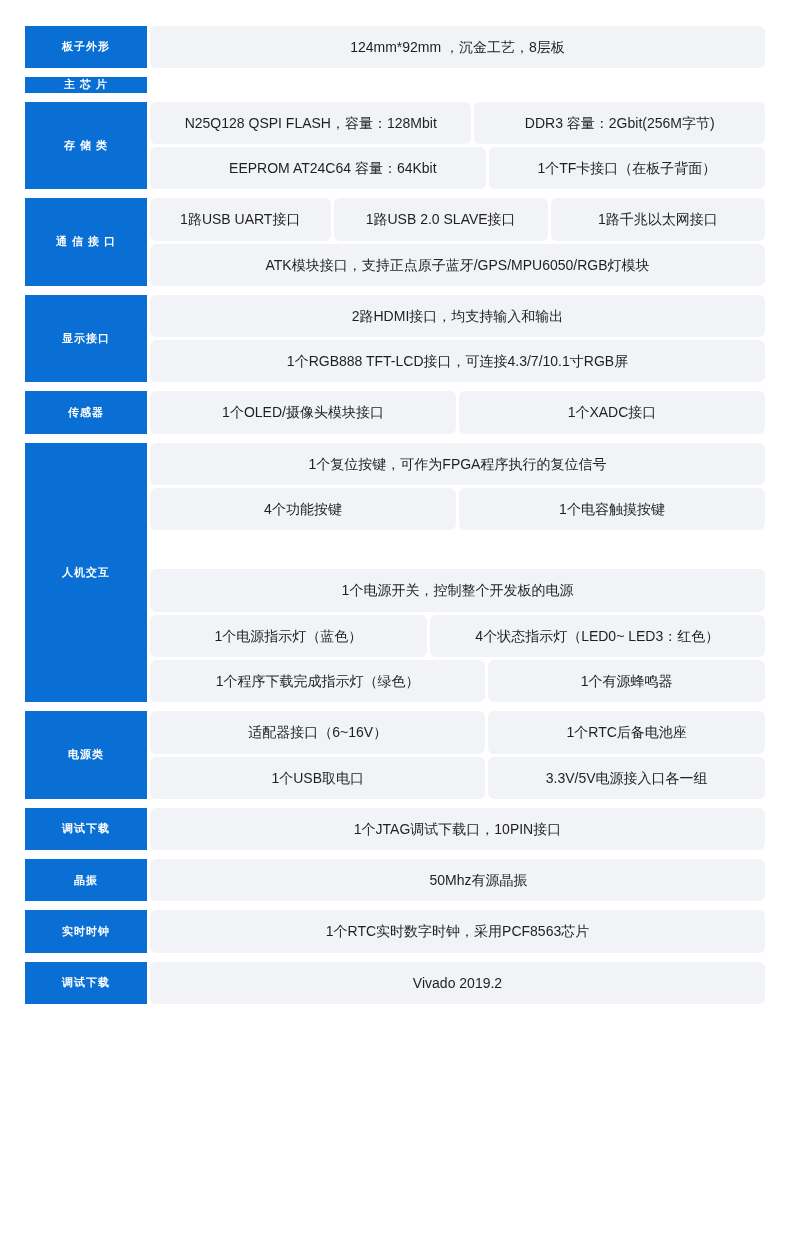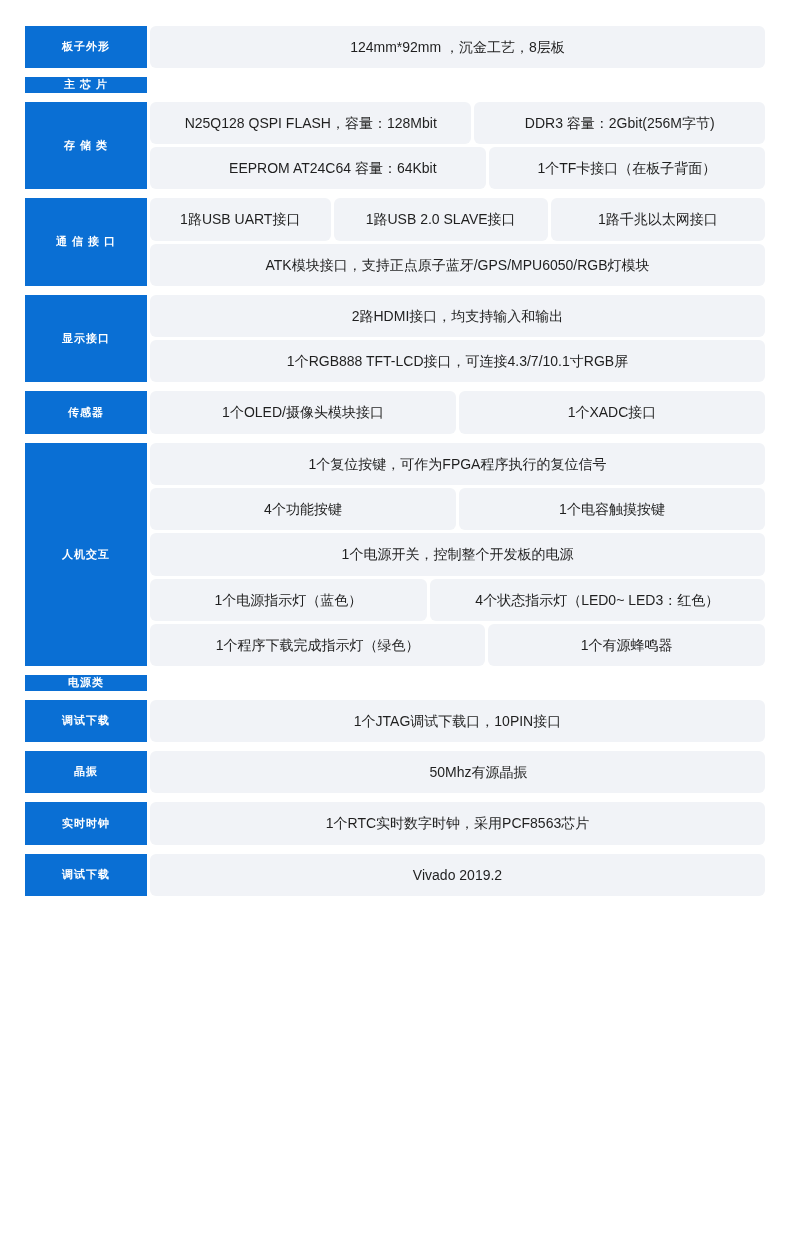--- a/index.html
+++ b/index.html
@@ -141,34 +141,44 @@
       <div class="label-cell">人机交互</div>
       <div class="value-block">
         <div class="value-line">
           <div class="value-cell flex1" style="flex-grow: 1; flex-basis: 0px;">1个复位按键，可作为FPGA程序执行的复位信号</div>
         </div>
         <div class="value-line">
           <div class="value-cell flex1" style="flex-grow: 1; flex-basis: 0px;">4个功能按键</div>
           <div class="value-cell flex1" style="flex-grow: 1; flex-basis: 0px;">1个电容触摸按键</div>
         </div>
         <div class="value-line">
-          <div class="value-cell flex1" style="flex-grow: 1; flex-basis: 0px;">1个电源开关，控制整个开发板的电源</div>
+          <div class="value-cell flex1" style="flex-grow: 1; flex-basis: 0px; margin-top: 36px;">1个电源开关，控制整个开发板的电源</div>
         </div>
         <div class="value-line">
           <div class="value-cell flex9" style="flex-grow: 9; flex-basis: 0px;">1个电源指示灯（蓝色）</div>
           <div class="value-cell flex11" style="flex-grow: 11; flex-basis: 0px;">4个状态指示灯（LED0~ LED3：红色）</div>
         </div>
         <div class="value-line">
           <div class="value-cell flex11" style="flex-grow: 11; flex-basis: 0px;">1个程序下载完成指示灯（绿色）</div>
           <div class="value-cell flex9" style="flex-grow: 9; flex-basis: 0px;">1个有源蜂鸣器</div>
         </div>
       </div>
     </div>
     <div class="spec-row">
       <div class="label-cell">电源类</div>
+      <div class="value-block">
+        <div class="value-line">
+          <div class="value-cell flex11" style="flex-grow: 11; flex-basis: 0px;">适配器接口（6~16V）</div>
+          <div class="value-cell flex9" style="flex-grow: 9; flex-basis: 0px;">1个RTC后备电池座</div>
+        </div>
+        <div class="value-line">
+          <div class="value-cell flex11" style="flex-grow: 11; flex-basis: 0px;">1个USB取电口</div>
+          <div class="value-cell flex9" style="flex-grow: 9; flex-basis: 0px;">3.3V/5V电源接入口各一组</div>
+        </div>
+      </div>
     </div>
     <div class="spec-row">
       <div class="label-cell">调试下载</div>
       <div class="value-block">
         <div class="value-line">
           <div class="value-cell flex1" style="flex-grow: 1; flex-basis: 0px;">1个JTAG调试下载口，10PIN接口</div>
         </div>
       </div>
     </div>
     <div class="spec-row">

